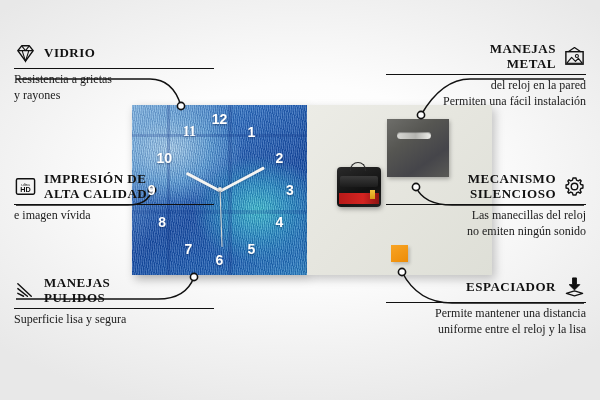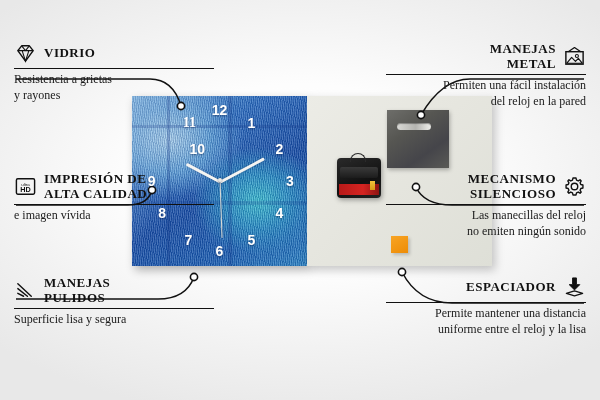--- a/index.html
+++ b/index.html
@@ -6,21 +6,21 @@
   html,body { width:600px; height:400px; overflow:hidden; }
   body {
     font-family:"Liberation Serif", serif;
     background:
       radial-gradient(ellipse 70% 60% at 50% 45%, #ffffff 0%, #fdfdfd 40%, #f2f2f2 70%, #e8e8e8 100%);
     position:relative;
   }
   #stage { position:absolute; inset:0; }
 
   
-  .product { position:absolute; left:132px; top:96px; width:360px; height:170px; }
+  .product { position:absolute; left:132px; top:105px; width:360px; height:170px; }
   .clock-panel {
     position:absolute; left:0; top:0; width:175px; height:170px;
     background:
       repeating-linear-gradient(96deg, rgba(255,255,255,.13) 0 1px, rgba(0,40,110,.16) 1px 2.1px),
       repeating-linear-gradient(72deg, rgba(255,255,255,.07) 0 1.4px, rgba(0,30,90,.10) 1.4px 2.8px),
       radial-gradient(ellipse 60% 52% at 72% 62%, #3fc0cf 0%, #2a8fc4 30%, transparent 62%),
       radial-gradient(ellipse 55% 45% at 22% 26%, #9fc9e8 0%, #5c9ed6 42%, transparent 75%),
       linear-gradient(150deg, #5fa3da 0%, #2f6fc0 28%, #1b4fa6 55%, #1d5fb2 78%, #2d86c4 100%);
     box-shadow: 3px 4px 9px rgba(0,0,0,.30);
     overflow:hidden;
@@ -123,21 +123,21 @@
       <span class="numeral" style="left:50%;top:7px;transform:translateX(-50%);">12</span>
       <span class="numeral" style="left:66%;top:20px;">1</span>
       <span class="numeral" style="left:82%;top:46px;">2</span>
       <span class="numeral" style="left:88%;top:78px;">3</span>
       <span class="numeral" style="left:82%;top:110px;">4</span>
       <span class="numeral" style="left:66%;top:137px;">5</span>
       <span class="numeral" style="left:50%;top:148px;transform:translateX(-50%);">6</span>
       <span class="numeral" style="left:30%;top:137px;">7</span>
       <span class="numeral" style="left:15%;top:110px;">8</span>
       <span class="numeral" style="left:9%;top:78px;">9</span>
-      <span class="numeral" style="left:14%;top:46px;margin-left:33px;">10</span>
+      <span class="numeral" style="left:14%;top:46px;">10</span>
       <span class="numeral" style="left:29%;top:20px;font-family:Liberation Serif, serif;">11</span>
 
       <div class="hand" style="left:50%;top:48px;width:3px;height:38px;transform:translateX(-50%) rotate(-62deg);"></div>
       <div class="hand" style="left:50%;top:36px;width:2.6px;height:50px;transform:translateX(-50%) rotate(62deg);"></div>
       <div class="hand" style="left:50%;top:30px;width:1.2px;height:56px;transform:translateX(-50%) rotate(178deg);background:#dcdcd8;"></div>
       <div class="pin" style="left:50%;top:84px;transform:translate(-50%,-50%);"></div>
     </div>
 
     <div class="back-panel">
       <div class="hanger-plate">
@@ -234,22 +234,22 @@
       </div>
       <svg class="ico" viewBox="0 0 24 24">
         <rect x="3" y="7" width="18" height="13" fill="none" stroke="#111" stroke-width="1.5"></rect>
         <path d="M12 2.5 L5.5 7 M12 2.5 L18.5 7" fill="none" stroke="#111" stroke-width="1.3"></path>
         <circle cx="14.5" cy="11.5" r="1.6" fill="none" stroke="#111" stroke-width="1.1"></circle>
         <path d="M4 19 L9 13 L13 17 L16 14 L20 19 Z" fill="none" stroke="#111" stroke-width="1.2" stroke-linejoin="round"></path>
       </svg>
     </div>
     <div class="rule"></div>
     <div class="desc">
+      <div>del reloj en la pared</div>
       <div>Permiten una fácil instalación</div>
-      <div>del reloj en la pared</div>
     </div>
   </div>
 
   <div class="feat right f-mecanismo">
     <div class="head">
       <div class="ttl">
         <div>MECANISMO</div>
         <div>SILENCIOSO</div>
       </div>
       <svg class="ico" viewBox="0 0 24 24">

